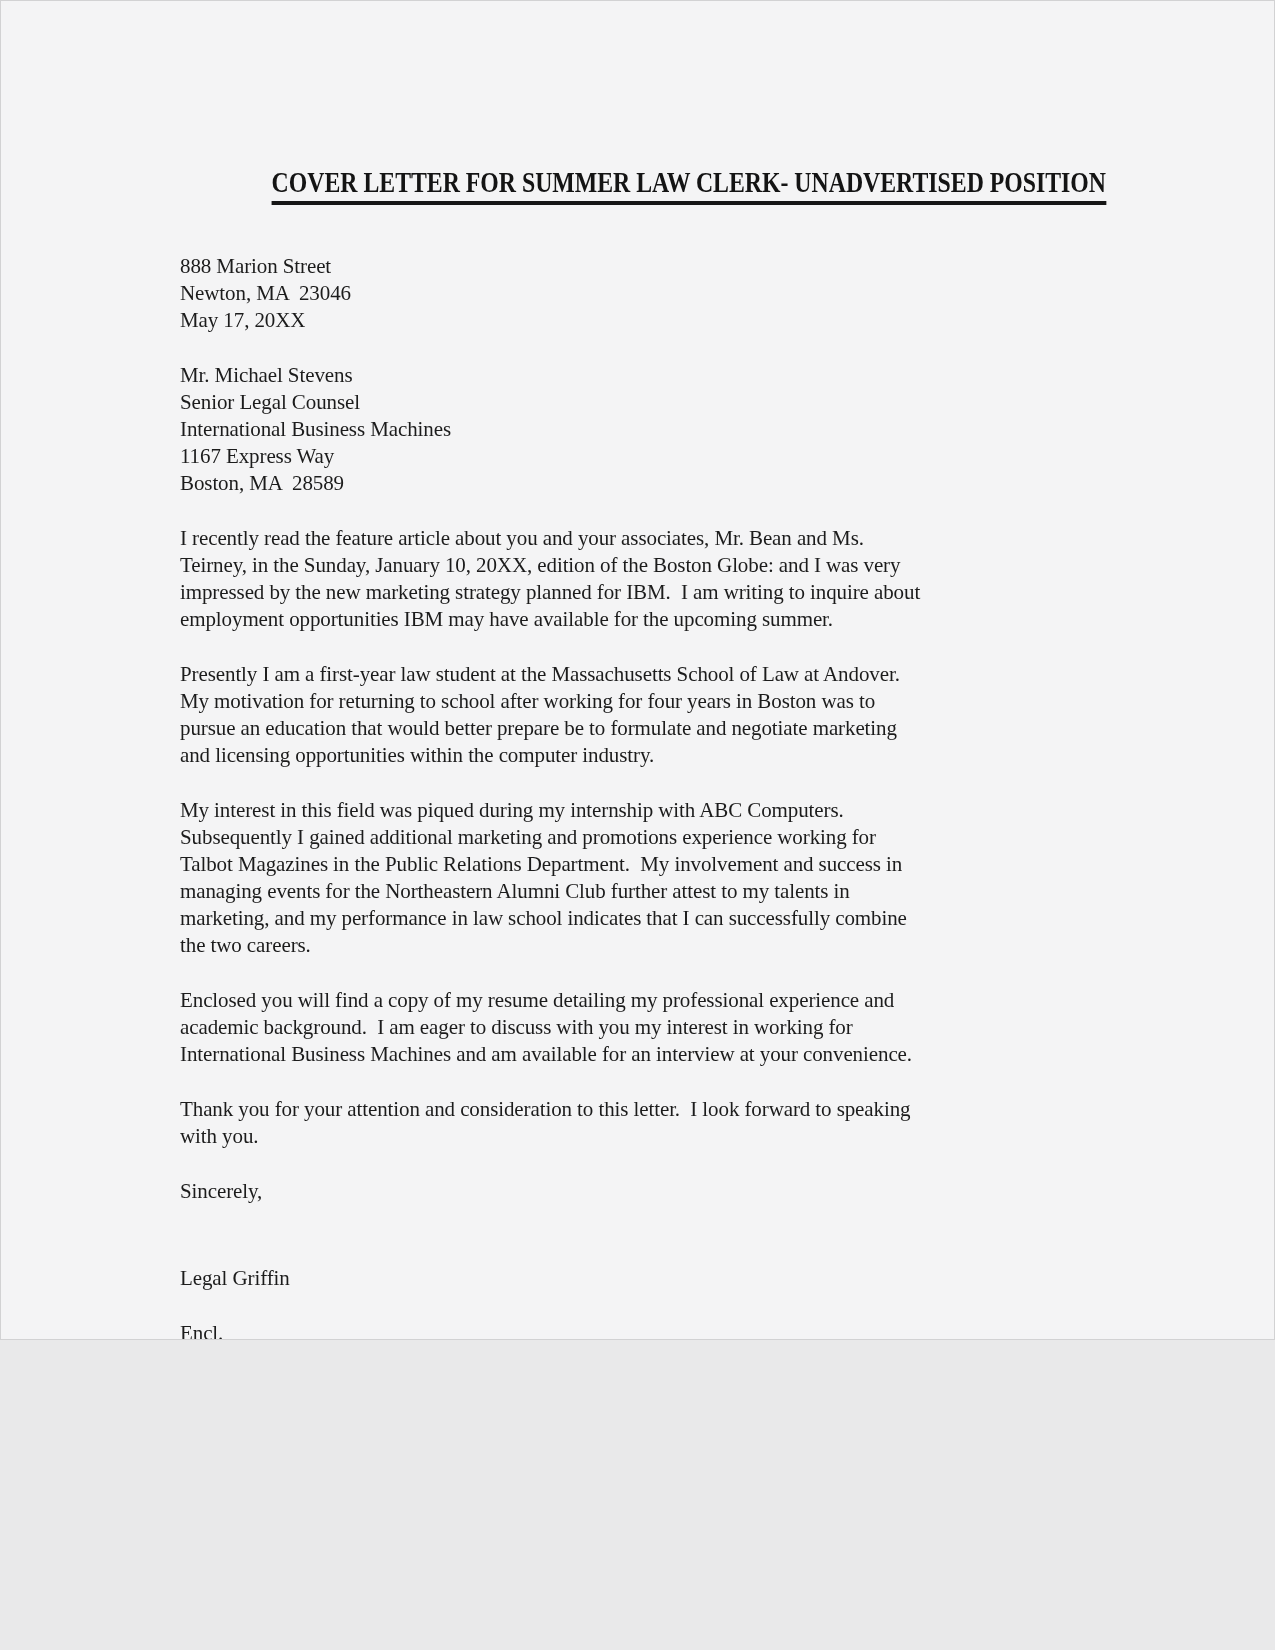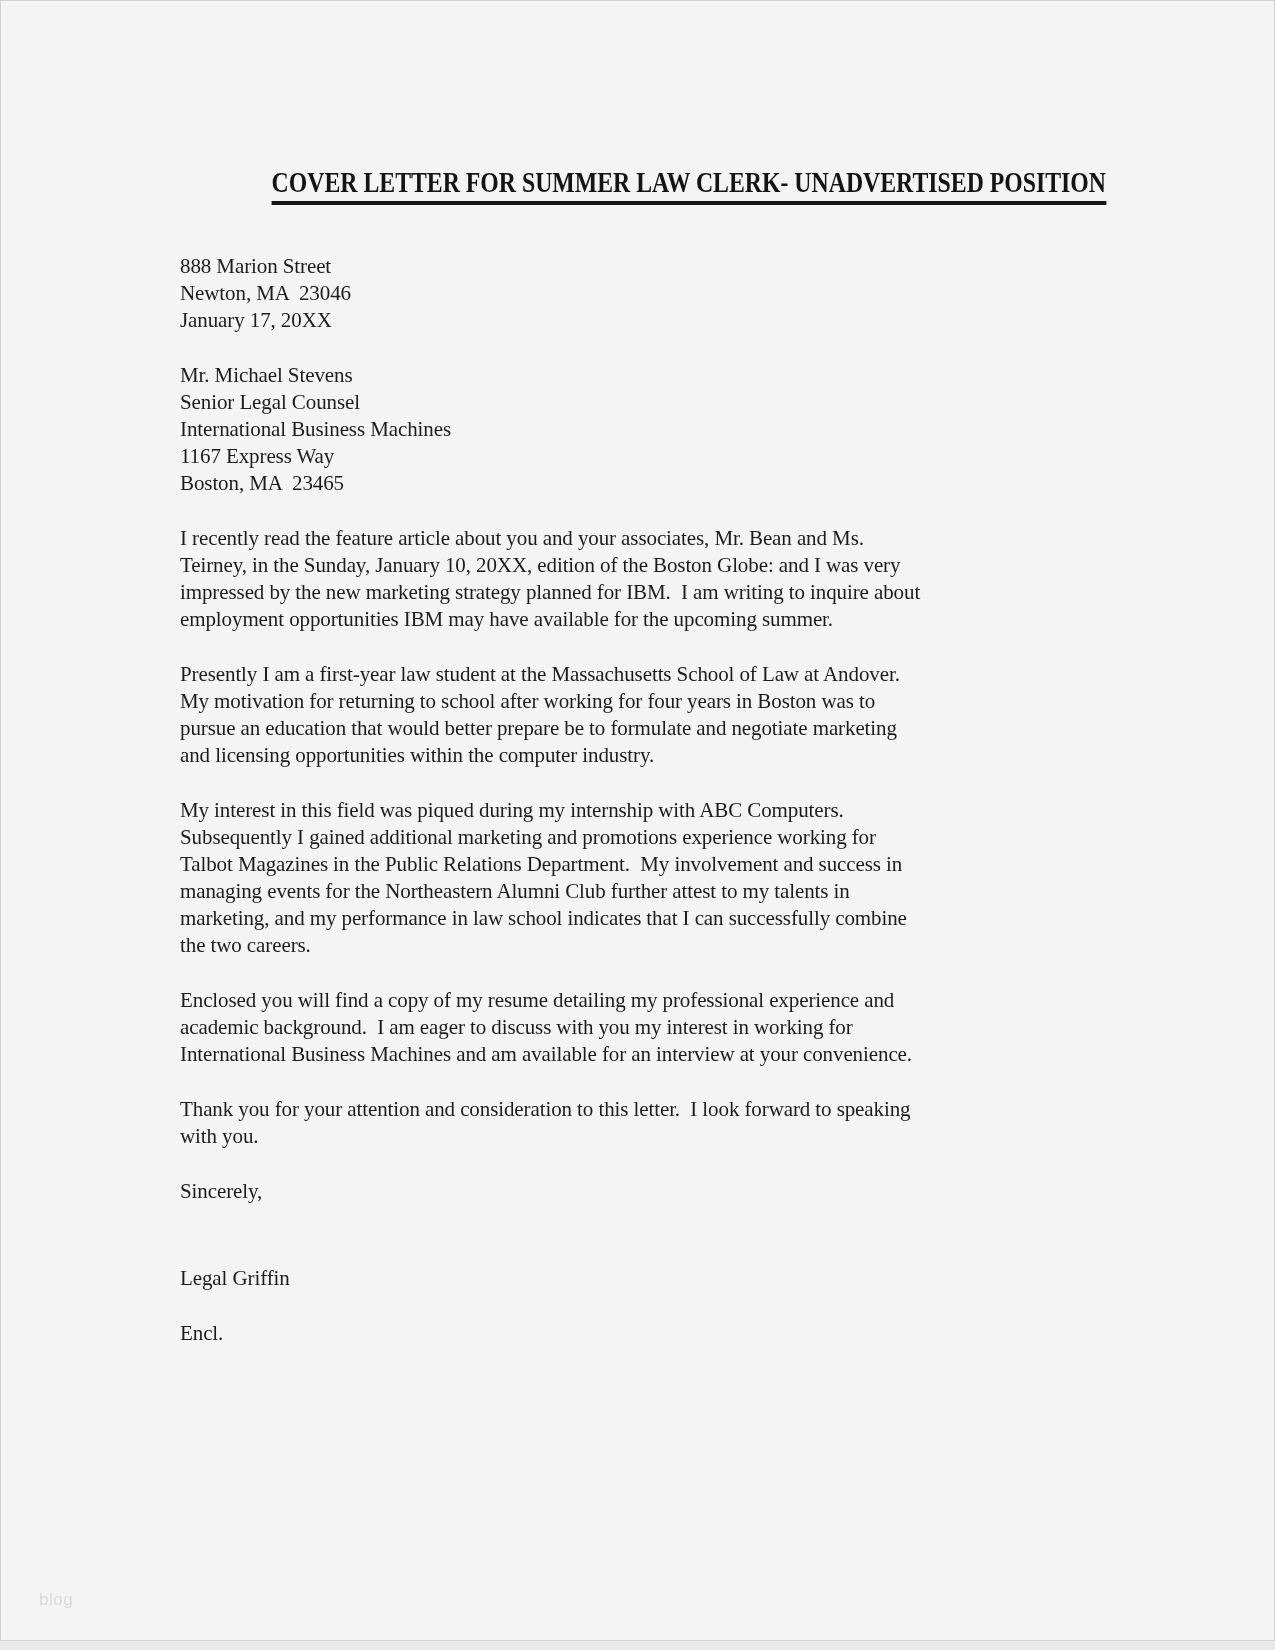--- a/index.html
+++ b/index.html
@@ -3,21 +3,21 @@
 <meta charset="utf-8">
 <style>
   html, body {
     margin: 0;
     padding: 0;
     background: #e9e9ea;
   }
   .page {
     position: relative;
     width: 1275px;
-    height: 1641px;
+    height: 1340px;
     background: #f4f4f5;
     border: 1px solid #d2d2d3;
     box-sizing: border-box;
     overflow: hidden;
     font-family: "Liberation Serif", "DejaVu Serif", serif;
     color: #1c1c1c;
   }
   .title-wrap {
     position: absolute;
     top: 165px;
@@ -73,27 +73,27 @@
 <div class="page">
 
   <div class="title-wrap">
     <span class="title-text">COVER LETTER FOR SUMMER LAW CLERK- UNADVERTISED POSITION</span>
   </div>
 
   <div class="letter-body">
 
     <div class="block">888 Marion Street
 Newton, MA  23046
-January 17, 20XX</div>
+May 17, 20XX</div>
 
     <div class="block">Mr. Michael Stevens
 Senior Legal Counsel
 International Business Machines
 1167 Express Way
-Boston, MA  23465</div>
+Boston, MA  28589</div>
 
 
     <div class="block">I recently read the feature article about you and your associates, Mr. Bean and Ms.
 Teirney, in the Sunday, January 10, 20XX, edition of the Boston Globe: and I was very
 impressed by the new marketing strategy planned for IBM.  I am writing to inquire about
 employment opportunities IBM may have available for the upcoming summer.</div>
 
     <div class="block">Presently I am a first-year law student at the Massachusetts School of Law at Andover.
 My motivation for returning to school after working for four years in Boston was to
 pursue an education that would better prepare be to formulate and negotiate marketing

